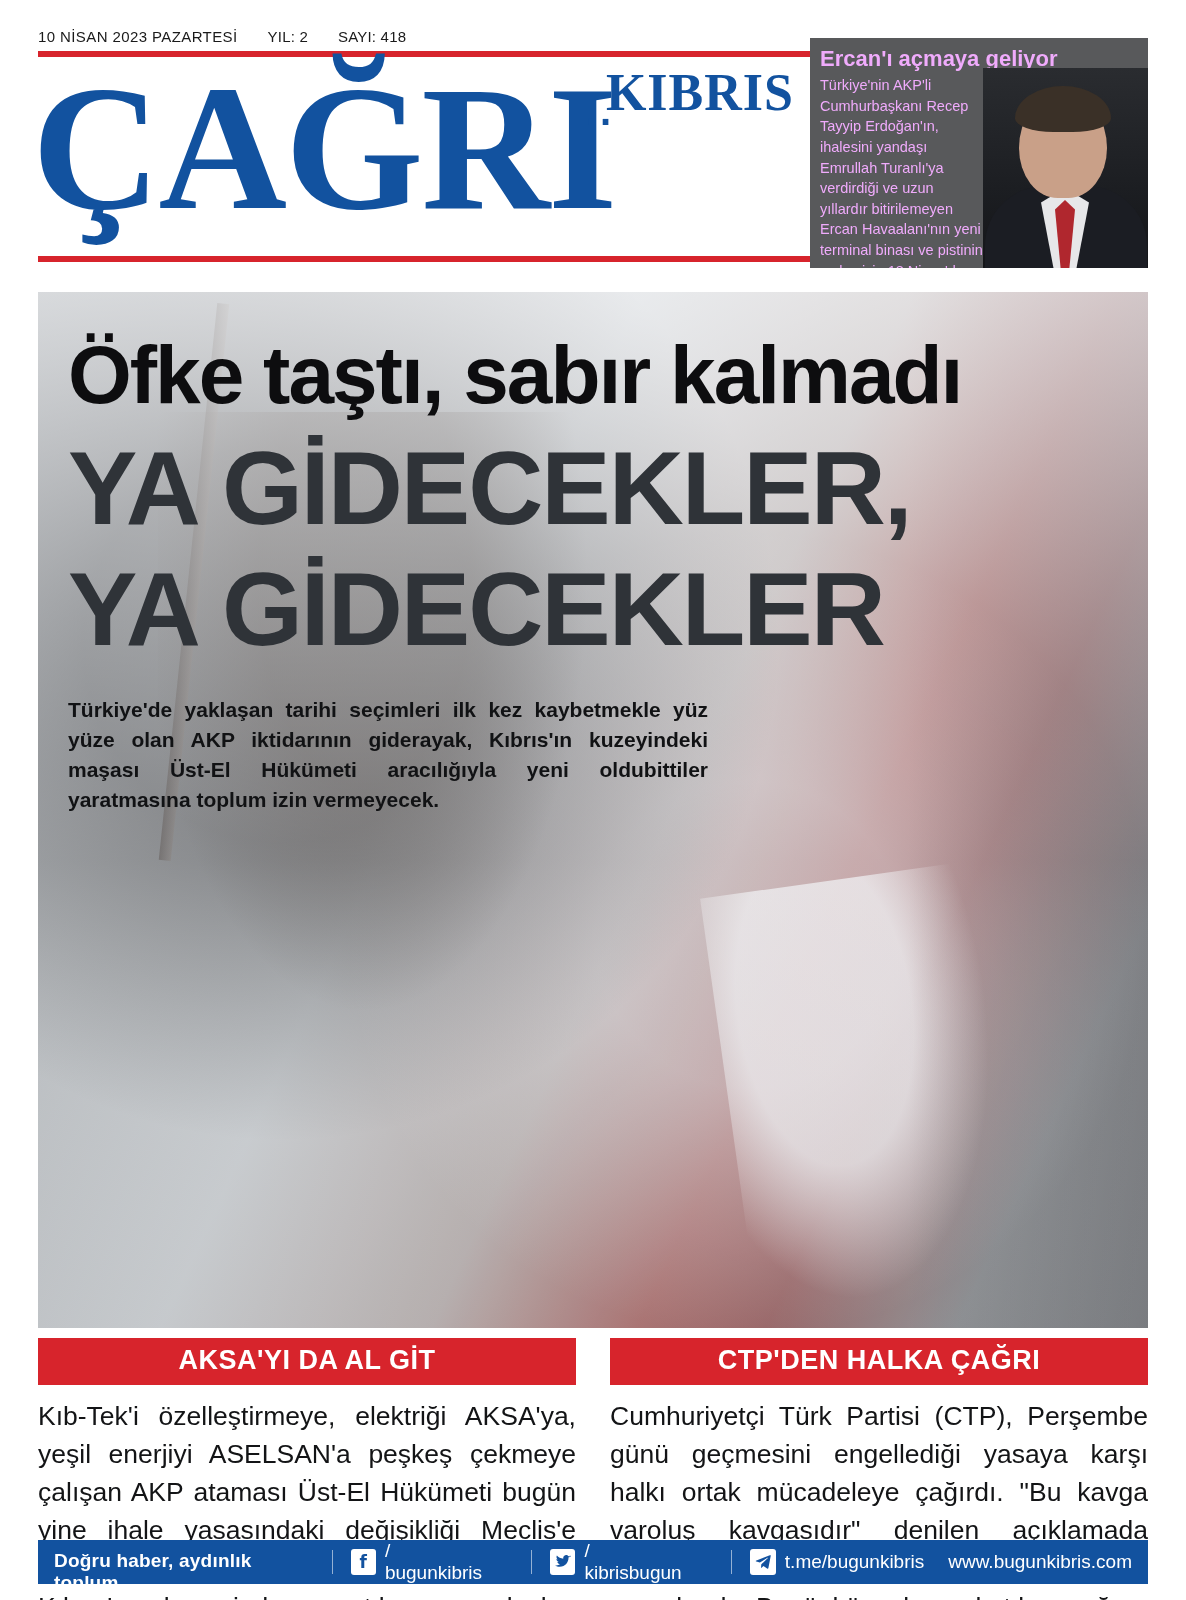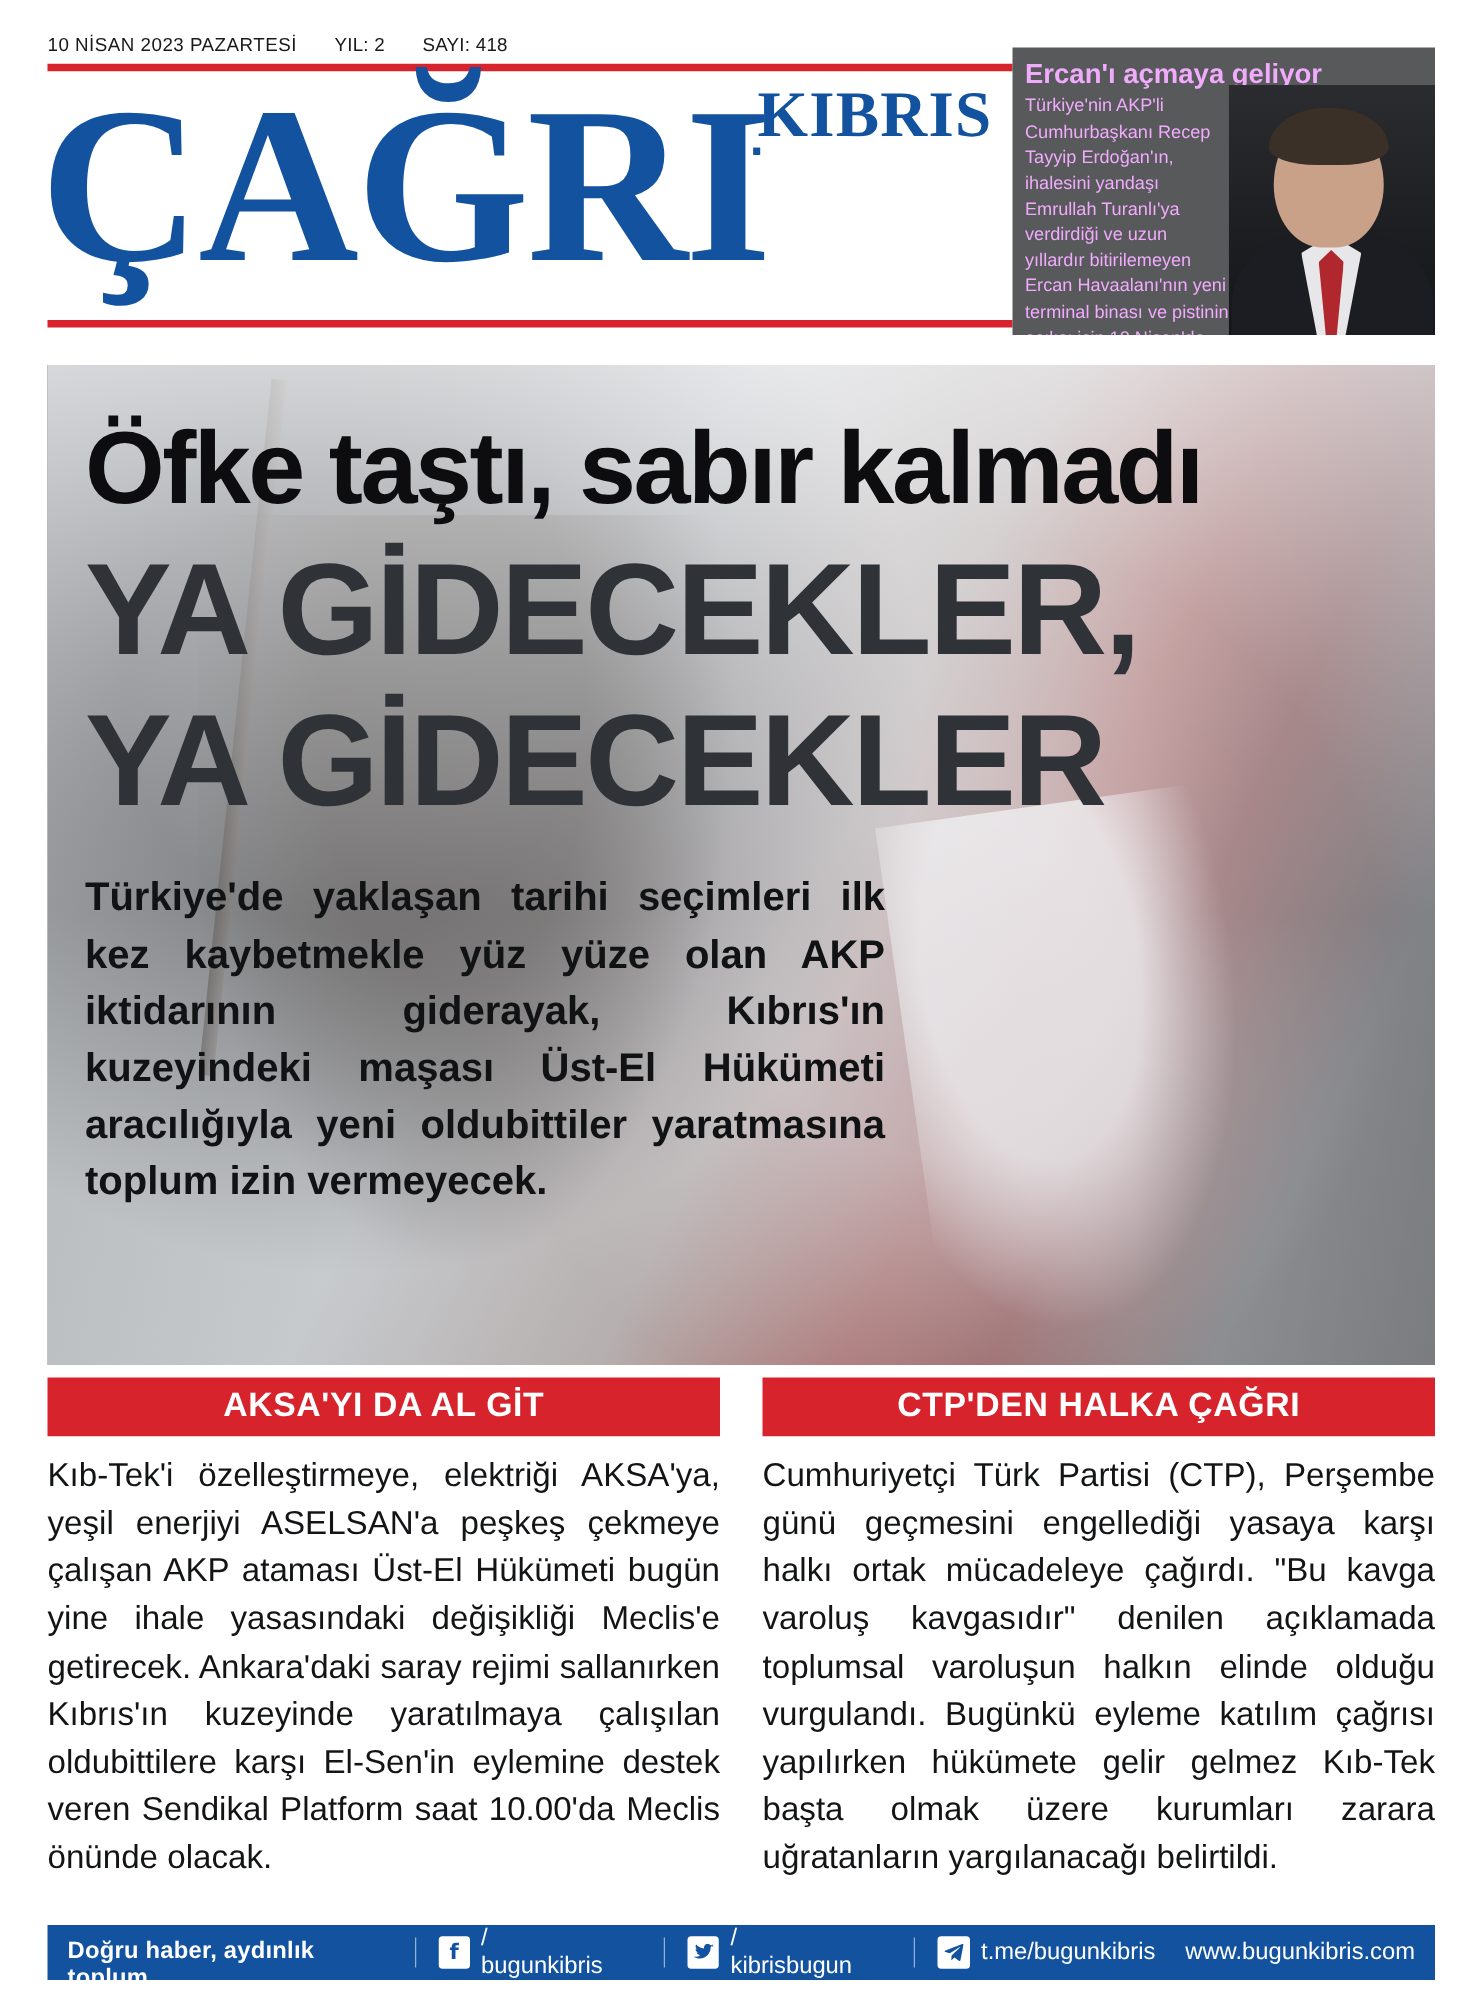--- a/index.html
+++ b/index.html
@@ -158,21 +158,21 @@
     width: 20px; height: 68px;
     background: #b0272e;
     clip-path: polygon(50% 0, 100% 14%, 72% 100%, 28% 100%, 0 14%);
   }
 
   
   .hero {
     position: relative;
     margin: 14px 38px 0 38px;
     width: 1110px;
-    height: 800px;
+    height: 1036px;
     overflow: hidden;
     background: #8c8e90;
   }
   .hero-photo {
     position: absolute; inset: 0;
     background:
       radial-gradient(circle at 22% 34%, rgba(40,40,42,0.55) 0 18%, rgba(0,0,0,0) 45%),
       radial-gradient(circle at 64% 62%, rgba(230,230,235,0.50) 0 16%, rgba(0,0,0,0) 42%),
       linear-gradient(115deg, #9aa0a5 0%, #b6babd 20%, #c9cdd0 38%, #b3a7a4 55%, #a8524f 68%, #8f3f3f 76%, #7d8083 88%, #6f7376 100%);
     filter: saturate(0.9);
@@ -228,21 +228,21 @@
     font-weight: bold;
     color: #2f3338;
     letter-spacing: -2px;
     line-height: 1.16;
     margin-top: 12px;
   }
   .headline .l2 { display: block; }
   .standfirst {
     margin-top: 26px;
     width: 640px;
-    font-size: 32px;
+    font-size: 21px;
     font-weight: bold;
     line-height: 1.42;
     color: #111214;
     text-align: justify;
   }
 
   
   .stories {
     display: flex;
     gap: 34px;

